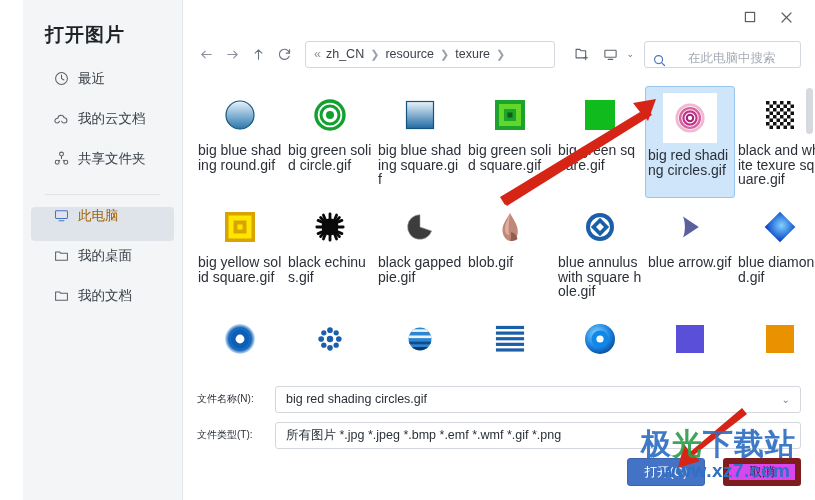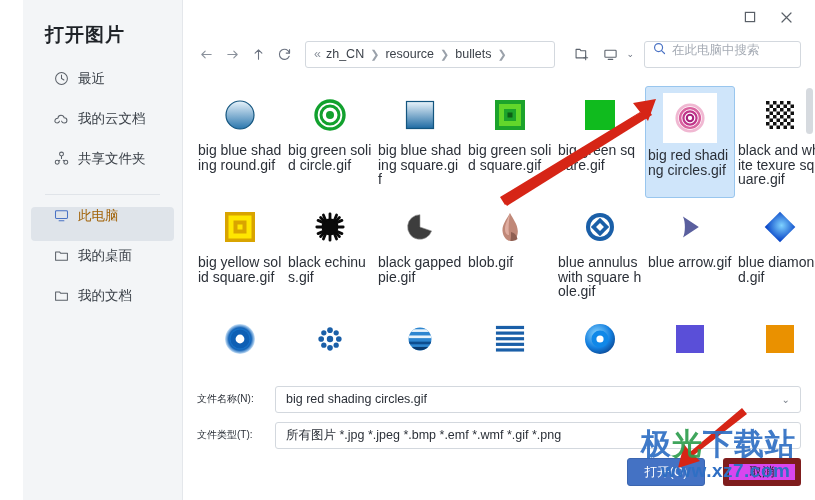--- a/index.html
+++ b/index.html
@@ -69,21 +69,21 @@
   }
   .bc-chev { color:#9aa1aa; font-size:11px; }
   .bc-seg { cursor:pointer; }
   .bc-lead { color:#8a919b; letter-spacing:-1px; }
 
   .tb-right { display:flex; align-items:center; gap:2px; margin-left:14px; }
   .chev-sm { font-size:9px; color:#6b7280; margin-left:1px; }
 
   .search {
     width:157px; height:27px; border:1px solid #d3d8de; border-radius:3px;
-    display:flex; align-items:flex-start; gap:6px; padding:0 8px; margin-left:10px;
+    display:flex; align-items:flex-end; gap:22px; padding:0 8px; margin-left:10px;
     background:#fff;
   }
   .search svg { flex:0 0 13px; }
   .search-ph { color:#a5abb4; font-size:12.5px; white-space:nowrap; }
 
   
   .filearea {
     position:absolute; left:0; right:0; top:82px; bottom:122px;
     overflow:hidden;
   }
@@ -271,21 +271,21 @@
           <path d="M13.4 2.8v3.7h-3.6" stroke-linecap="round" stroke-linejoin="round"></path>
         </svg>
       </div>
 
       <div class="breadcrumb">
         <span class="bc-lead">«</span>
         <span class="bc-seg">zh_CN</span>
         <span class="bc-chev">❯</span>
         <span class="bc-seg">resource</span>
         <span class="bc-chev">❯</span>
-        <span class="bc-seg">bullets</span>
+        <span class="bc-seg">texure</span>
         <span class="bc-chev">❯</span>
       </div>
 
       <div class="tb-right">
         <div class="tb-icon">
           <svg width="16" height="16" viewBox="0 0 17 17" fill="none" stroke="#5c636d" stroke-width="1.15">
             <path d="M2.2 3.6h4.1l1.2 1.5h4.9v7.5H2.2z" stroke-linejoin="round"></path>
             <path d="M12.4 10.4v4.2M10.3 12.5h4.2" stroke-linecap="round"></path>
           </svg>
         </div>

